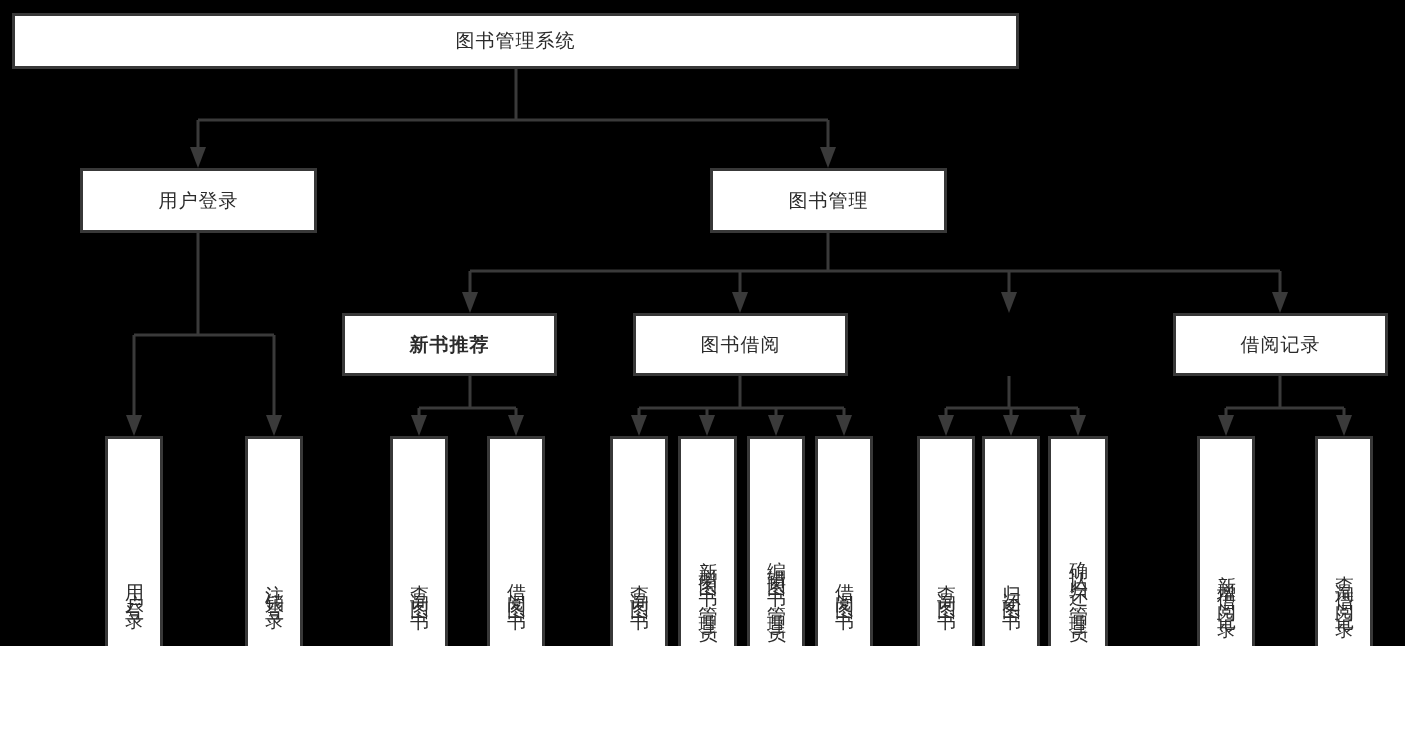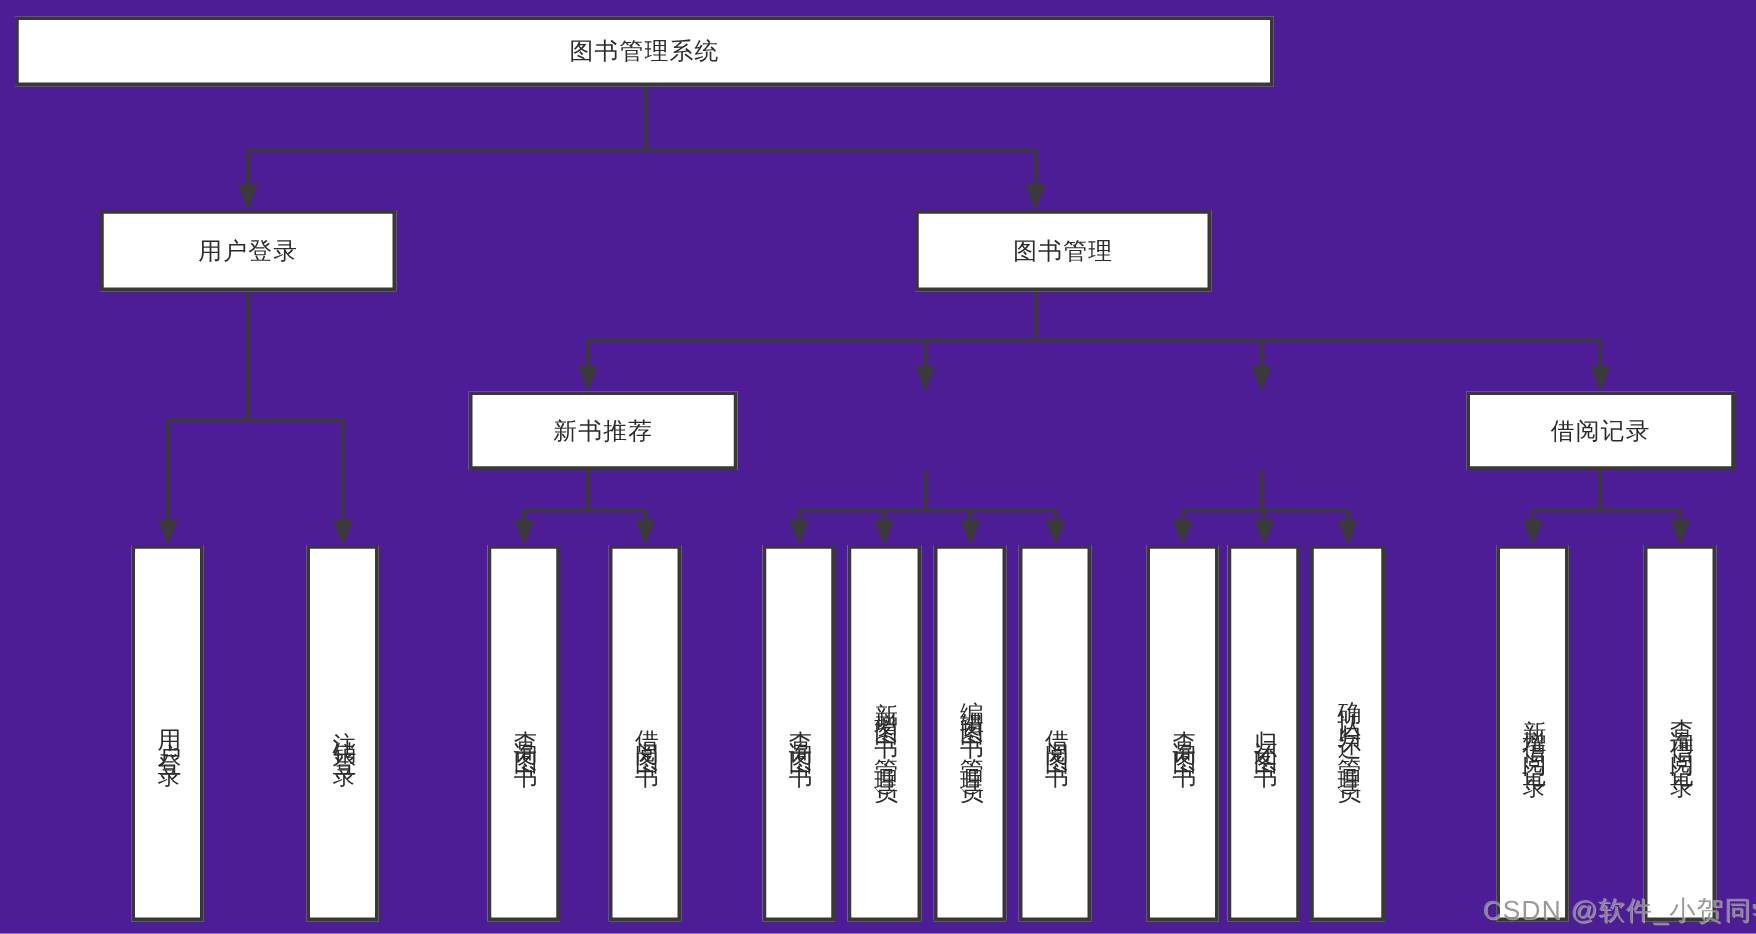--- a/index.html
+++ b/index.html
@@ -1,17 +1,17 @@
 <!DOCTYPE html>
 <html><head>
 <meta charset="utf-8">
 <style>
   html,body{margin:0;padding:0;background:#ffffff;}
   .canvas{
-    position:relative;width:1405px;height:747px;background:#4c1d95;overflow:hidden;
+    position:relative;width:1405px;height:646px;background:#000000;overflow:hidden;
     font-family:"Liberation Sans","DejaVu Sans",sans-serif;
   }
   .edges{position:absolute;left:0;top:0;z-index:0;}
   .hbox{
     position:absolute;z-index:1;box-sizing:border-box;
     background:#ffffff;border:3px solid #383838;
     display:flex;align-items:center;justify-content:center;
     font-size:19px;color:#2b2b2b;letter-spacing:1px;
   }
   .vbox{
@@ -69,26 +69,29 @@
     </g>
   </svg>
 
   <div class="hbox" style="left:12px;top:13px;width:1007px;height:56px;">
     <span>图书管理系统</span>
   </div>
 
   <div class="hbox" style="left:80px;top:168px;width:237px;height:65px;">
     <span>用户登录</span>
   </div>
-  <div class="hbox" style="left:710px;top:168px;width:237px;height:65px;margin-left:22px;">
+  <div class="hbox" style="left:710px;top:168px;width:237px;height:65px;">
     <span>图书管理</span>
   </div>
 
-  <div class="hbox" style="left:375px;top:313px;width:215px;height:63px;">
+  <div class="hbox" style="left:342px;top:313px;width:215px;height:63px;font-weight:bold;">
     <span>新书推荐</span>
+  </div>
+  <div class="hbox" style="left:633px;top:313px;width:215px;height:63px;">
+    <span>图书借阅</span>
   </div>
   <div class="hbox" style="left:1173px;top:313px;width:215px;height:63px;align-items:center;">
     <span>借阅记录</span>
   </div>
 
   <div class="vbox" style="left:105px;top:436px;width:58px;height:301px;">
     <span>用户登录</span>
   </div>
   <div class="vbox" style="left:245px;top:436px;width:58px;height:301px;">
     <span>注销登录</span>

